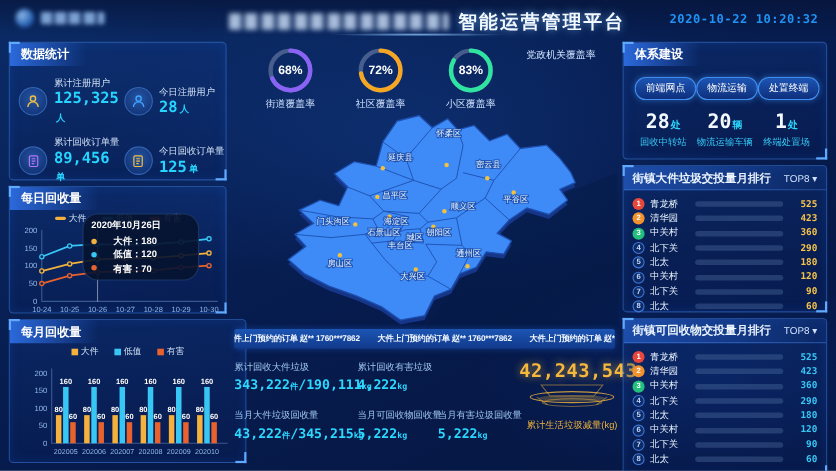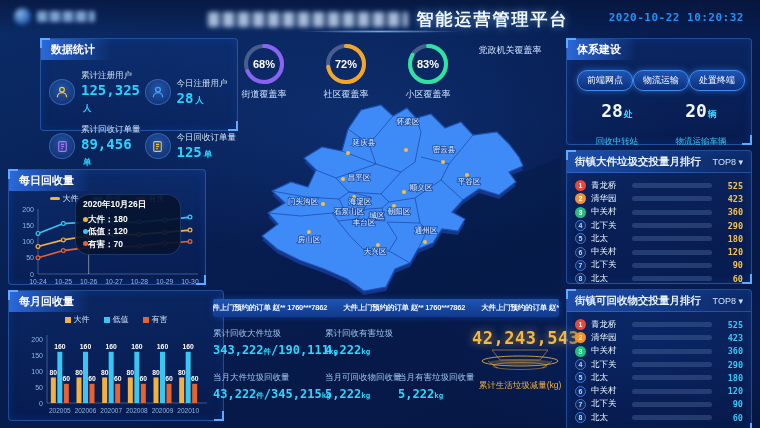--- a/index.html
+++ b/index.html
@@ -39,21 +39,21 @@
   .panel::before { left:-1px; top:-1px; border-left:2px solid #5fa9ff; border-top:2px solid #5fa9ff; }
   .panel::after { right:-1px; bottom:-1px; border-right:2px solid #5fa9ff; border-bottom:2px solid #5fa9ff; }
   .chip { display:inline-block; padding:3px 16px 3px 10px; font-size:11px; font-weight:bold; color:#fff;
     background:linear-gradient(90deg, rgba(45,108,225,.95), rgba(45,108,225,0)); border-top-left-radius:4px; }
   .rank-head { display:flex; justify-content:space-between; align-items:center; padding:4px 8px 3px 8px;
     border-bottom:1px solid rgba(80,150,255,.35);
     background:linear-gradient(90deg, rgba(45,108,225,.55), rgba(45,108,225,.05)); }
   .rank-head .t { font-size:10.5px; font-weight:bold; color:#eaf4ff; }
   .rank-head .f { font-size:9px; color:#cfe2ff; cursor:pointer; }
 
-  #p-stats   { left:8px;  top:38px;  width:198px; height:93px;margin-left:32px; }
+  #p-stats   { left:8px;  top:38px;  width:198px; height:126px; }
   #p-daily   { left:8px;  top:169px; width:198px; height:116px; }
   #p-monthly { left:8px;  top:290px; width:216px; height:131px; }
   #p-system  { left:566px; top:38px;  width:186px; height:107px; }
   #p-rank1   { left:566px; top:150px; width:186px; height:134px; }
   #p-rank2   { left:566px; top:289px; width:186px; height:144px; }
 
   
   #stats-grid { display:grid; grid-template-columns:1fr 1fr; gap:10px 4px; padding:10px 6px 0 8px; }
   .stat-item { display:flex; align-items:center; gap:6px; }
   .stat-ico { width:26px; height:26px; min-width:26px; border-radius:50%;
@@ -64,21 +64,21 @@
   .stat-val .u { font-size:8.5px; font-weight:bold; margin-left:2px; }
 
   
   .legend { display:flex; justify-content:center; gap:14px; font-size:8px; color:#cfe0f5; margin-top:2px; }
   .legend .it { display:flex; align-items:center; gap:3px; cursor:pointer; }
   .lg-dash { width:10px; height:3px; border-radius:2px; }
   .lg-sq { width:6px; height:6px; }
   .tooltip { position:absolute; left:66px; top:24px; width:106px; padding:4px 7px; border-radius:14px;
     background:rgba(7,20,48,.92); border:1px solid rgba(90,150,240,.25); z-index:5; }
   .tooltip .d { font-size:8.5px; font-weight:bold; color:#fff; margin-bottom:2px; }
-  .tooltip .r { display:flex; align-items:center; gap:0; font-size:8.5px; font-weight:bold; color:#fff; line-height:1.45; }
+  .tooltip .r { display:flex; align-items:center; gap:15px; font-size:8.5px; font-weight:bold; color:#fff; line-height:1.45; }
   .tooltip .dot { width:5px; height:5px; border-radius:50%; }
 
   
   #gauges { position:absolute; left:214px; top:42px; width:346px; height:66px; display:flex; justify-content:space-between; padding:0 10px; }
   .gauge { width:80px; text-align:center; }
   .gwrap { position:relative; width:44px; height:44px; margin:0 auto; }
   .gtxt { position:absolute; inset:0; display:flex; align-items:center; justify-content:center;
     font-size:11px; font-weight:bold; color:#fff; }
   .glab { font-size:9px; color:#cfe2ff; margin-top:2px; white-space:nowrap; }
 
@@ -105,21 +105,21 @@
 
   
   #sys-tabs { display:flex; justify-content:space-between; padding:10px 10px 0 10px; }
   .pill { font-size:9px; color:#fff; padding:3px 9px; border-radius:10px; cursor:pointer; white-space:nowrap;
     border:1px solid #3f8ef0; background:linear-gradient(180deg,#1d55b4,#0e2f7c);
     box-shadow:0 0 6px rgba(64,140,240,.55); }
   #sys-stats { display:flex; justify-content:space-between; padding:9px 8px 0 8px; text-align:center; }
   .sys-c { flex:1; }
   .sys-v { font-size:18px; color:#f2f8ff; }
   .sys-v .u { font-size:9px; font-weight:bold; color:#2bd8ff; margin-left:1px; }
-  .sys-l { font-size:8.5px; color:#35c8f5; margin-top:15px; white-space:nowrap; }
+  .sys-l { font-size:8.5px; color:#35c8f5; margin-top:3px; white-space:nowrap; }
 
   
   .rank-list { padding:6px 8px 0 8px; }
   .rank-row { display:flex; align-items:center; height:13.3px; gap:5px; }
   .badge { width:11px; height:11px; min-width:11px; border-radius:50%; font-size:7px; font-weight:bold;
     display:flex; align-items:center; justify-content:center; color:#fff; }
   .badge.plain { background:rgba(20,50,110,.6); border:1px solid #3b78d9; color:#bcd6ff; }
   .rk-name { width:36px; font-size:8.5px; color:#eaf4ff; white-space:nowrap;font-family:Liberation Serif, serif; }
   .rk-track { flex:1; height:5px; border-radius:2.5px; background:rgba(90,120,170,.35); overflow:hidden; }
   .rk-bar { height:100%; border-radius:2.5px; }
@@ -478,20 +478,24 @@
     </div>
   <div id="sys-stats">
       <div class="sys-c">
         <div class="sys-v num">28<span class="u">处</span></div>
         <div class="sys-l">回收中转站</div>
       </div>
       <div class="sys-c">
         <div class="sys-v num">20<span class="u">辆</span></div>
         <div class="sys-l">物流运输车辆</div>
       </div>
+      <div class="sys-c">
+        <div class="sys-v num">1<span class="u">处</span></div>
+        <div class="sys-l">终端处置场</div>
+      </div>
     </div>
 </div>
 
 <div class="panel" id="p-rank1">
   <div class="rank-head">
     <span class="t">街镇大件垃圾交投量月排行</span>
     <span class="f"><span>TOP8</span> <span>▾</span></span>
   </div>
   <div class="rank-list" id="rank1-list">
       <div class="rank-row">

